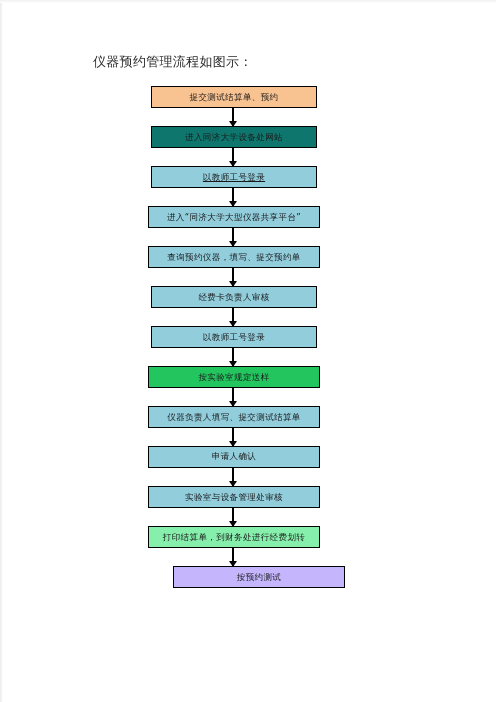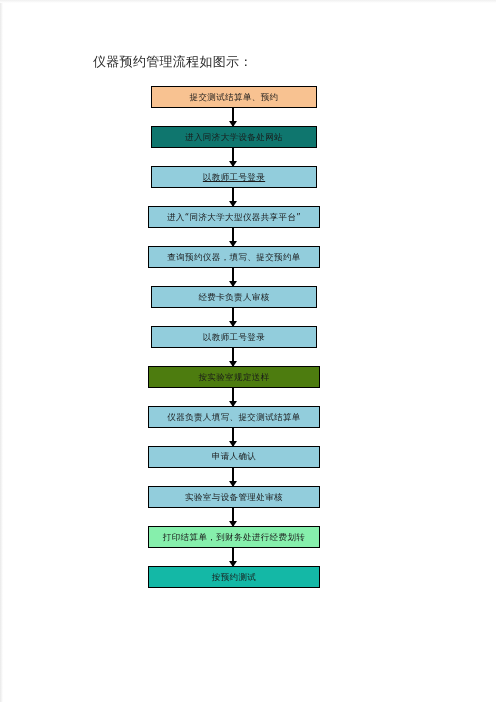--- a/index.html
+++ b/index.html
@@ -151,21 +151,21 @@
           <div class="head"></div>
         </div>
       </div>
       <div class="row">
         <div class="box blue" style="background: rgb(146, 205, 220);">以教师工号登录</div>
         <div class="connector">
           <div class="head"></div>
         </div>
       </div>
       <div class="row">
-        <div class="box orange wide" style="background: #4d7c0f;">按实验室规定送样</div>
+        <div class="box orange wide" style="background: #22c55e;">按实验室规定送样</div>
         <div class="connector">
           <div class="head"></div>
         </div>
       </div>
       <div class="row">
         <div class="box blue wide" style="background: rgb(146, 205, 220);">仪器负责人填写、提交测试结算单</div>
         <div class="connector">
           <div class="head"></div>
         </div>
       </div>
@@ -181,17 +181,17 @@
           <div class="head"></div>
         </div>
       </div>
       <div class="row">
         <div class="box blue wide" style="background: #86efac;">打印结算单，到财务处进行经费划转</div>
         <div class="connector">
           <div class="head"></div>
         </div>
       </div>
       <div class="row">
-        <div class="box orange wide" style="background: #14b8a6;">按预约测试</div>
+        <div class="box orange wide" style="background: #c4b5fd; margin-left: 25px;">按预约测试</div>
       </div>
     </div>
 
 </div>
 
 </body></html>

